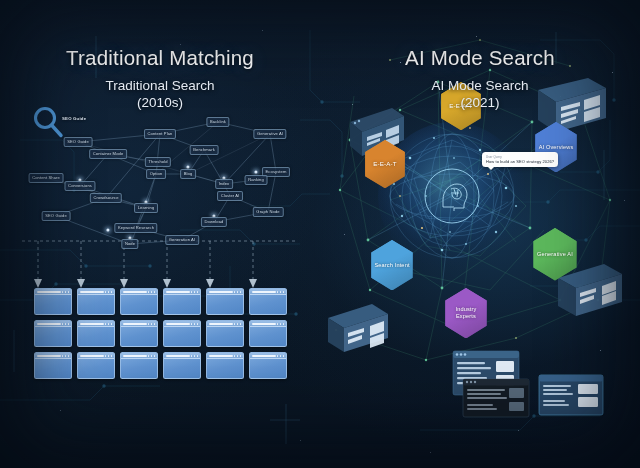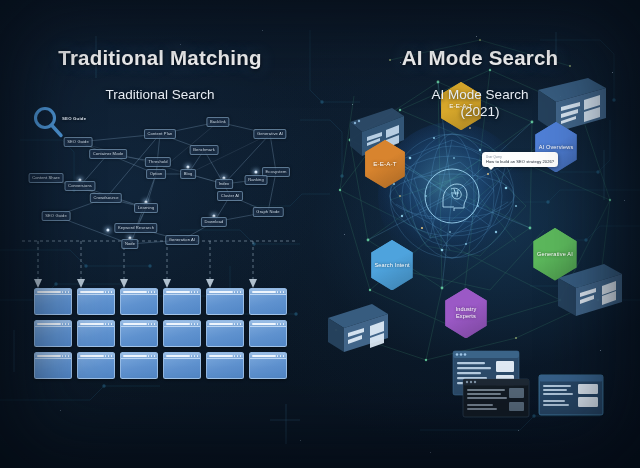--- a/index.html
+++ b/index.html
@@ -23,26 +23,26 @@
   }
   
   .circuit { position:absolute; inset:0; z-index:1; opacity:.55; }
   
   .stars { position:absolute; inset:0; z-index:2; }
   .star { position:absolute; border-radius:50%; background:#cfe6ff; }
 
   
   .head-block { position:absolute; z-index:30; text-align:center; }
   .h-main {
-    font-size:20.5px; font-weight:bold; color:#ffffff; letter-spacing:.2px;
+    font-size:20.5px; font-weight:normal; color:#ffffff; letter-spacing:.2px;
     text-shadow:0 1px 5px rgba(0,0,0,.85), 0 0 16px rgba(120,185,255,.30);
     white-space:nowrap;
   }
   .h-sub {
-    font-size:13.5px; color:#e8eef6; margin-top:16px; line-height:1.28;
+    font-size:13.5px; color:#e8eef6; margin-top:7px; line-height:1.28;
     text-shadow:0 1px 4px rgba(0,0,0,.8);
     white-space:nowrap;
   }
   .h-sub .yr{ display:block; }
 
   
   .mag { position:absolute; z-index:25; }
   .mag-label {
     position:absolute; z-index:26; font-size:4.3px; color:#dfe9f4; font-weight:bold;
     letter-spacing:.2px; text-shadow:0 0 3px rgba(0,0,0,.9);
@@ -190,20 +190,21 @@
     <div class="star" style="left:262px;top:30px;width:1.1px;height:1.1px;opacity:.45"></div>
     <div class="star" style="left:60px;top:410px;width:1px;height:1px;opacity:.4"></div>
     <div class="star" style="left:300px;top:440px;width:1px;height:1px;opacity:.4"></div>
     <div class="star" style="left:430px;top:452px;width:1px;height:1px;opacity:.45"></div>
   </div>
 
   <div class="head-block" style="left:20px;top:46px;width:280px;">
     <div class="h-main">Traditional Matching</div>
     <div class="h-sub">
       <span>Traditional Search</span>
+      <span class="yr">(2010s)</span>
     </div>
   </div>
 
   <div class="head-block" style="left:340px;top:46px;width:280px;">
     <div class="h-main">AI Mode Search</div>
     <div class="h-sub">
       <span>AI Mode Search</span>
       <span class="yr">(2021)</span>
     </div>
   </div>

